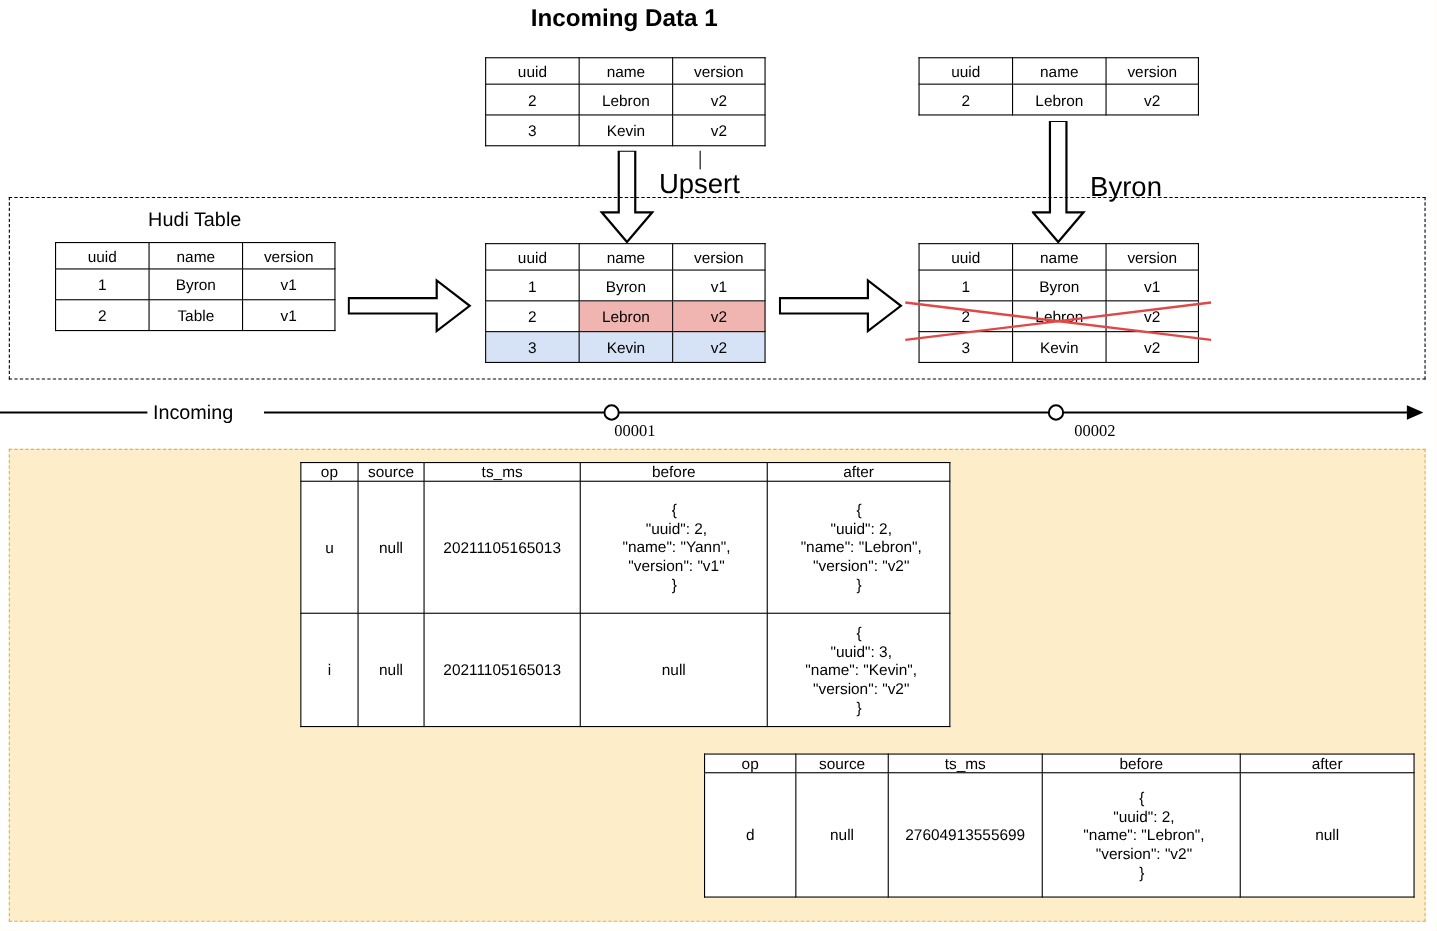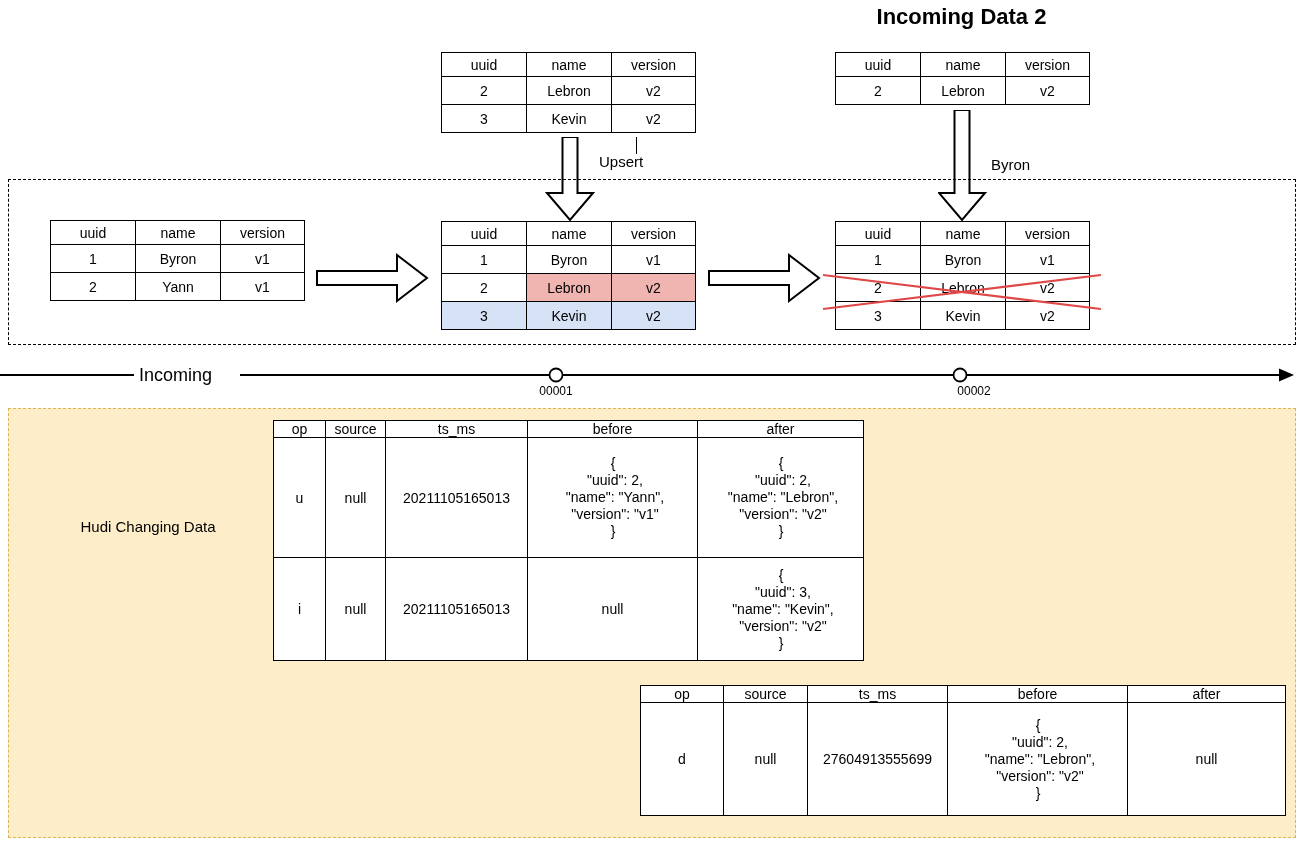--- a/index.html
+++ b/index.html
@@ -1,23 +1,23 @@
 <!DOCTYPE html>
 <html><head>
 <meta charset="utf-8">
 <style>
   * { margin:0; padding:0; box-sizing:border-box; }
   body { background:#fff; font-family:"Liberation Sans", sans-serif; color:#000; }
   #stage { position:relative; width:1306px; height:846px; background:#fff; overflow:hidden; }
 
   .abs { position:absolute; }
   .title { font-size:22px; font-weight:600; text-align:center; }
-  .lbl { font-size:15px; }
+  .lbl { font-size:25px; }
   .small-lbl { font-size:18px; }
-  .tick-lbl { font-size:12px; text-align:center; width:80px; }
+  .tick-lbl { font-size:15px; text-align:right; width:80px;font-family:Liberation Serif, serif; }
 
   table.dtbl { border-collapse:collapse; position:absolute; table-layout:fixed; background:#fff; }
   table.dtbl td {
     border:1.5px solid #000; text-align:center; vertical-align:middle;
     font-size:14px; overflow:hidden;
   }
   tr.r27 { height:24px; } tr.r28 { height:28px; }
 
   td.pink { background:#f0b5b1; border:2px solid #b85450; }
   td.blue { background:#d6e2f5; border:2px solid #6c8ebf; }
@@ -32,21 +32,21 @@
     font-size:13.5px; line-height:17px; padding:3px 4px 3px 5px;
   }
   .leader { width:0; border-left:1.3px solid #000; }
   svg { display:block; }
 </style>
 </head>
 <body>
 
 <div id="stage">
 
-  <div class="abs title" style="left:835px;top:4px;width:253px;">Incoming Data 2</div>
+  <div class="abs title" style="left:441px;top:4px;width:253px;">Incoming Data 1</div>
 
   <table class="dtbl" style="left:441px;top:52px;">
     <tbody>
         <tr class="r27">
       <td style="width:85px">uuid</td>
       <td style="width:85px">name</td>
       <td style="width:84px">version</td>
     </tr>
     <tr class="r28">
       <td>2</td>
@@ -81,36 +81,37 @@
   </svg>
   <div class="abs leader" style="left:636px;top:137px;height:17px;"></div>
   <div class="abs lbl" style="left:599px;top:153px;">Upsert</div>
 
   <svg class="abs" style="left:938px;top:110px;" width="50" height="112">
     <polygon points="16.5,0 16.5,83 1,83 24,110 47,83 31.5,83 31.5,0" fill="#fff" stroke="#000" stroke-width="2"></polygon>
   </svg>
   <div class="abs lbl" style="left:991px;top:156px;">Byron</div>
 
   <div class="abs dashed-box" style="left:8px;top:179px;width:1288px;height:166px;"></div>
+  <div class="abs small-lbl" style="left:50px;top:189px;width:254px;text-align:center;">Hudi Table</div>
 
   <table class="dtbl" style="left:50px;top:220px;">
     <tbody>
         <tr class="r27">
       <td style="width:85px">uuid</td>
       <td style="width:85px">name</td>
       <td style="width:84px">version</td>
     </tr>
     <tr class="r28">
       <td>1</td>
       <td>Byron</td>
       <td>v1</td>
     </tr>
     <tr class="r28">
       <td>2</td>
-      <td>Yann</td>
+      <td>Table</td>
       <td>v1</td>
     </tr>
   </tbody>
     </table>
 
   <svg class="abs" style="left:316px;top:251px;" width="113" height="54">
     <polygon points="1,20 81,20 81,4 111,27 81,50 81,34 1,34" fill="#fff" stroke="#000" stroke-width="2"></polygon>
   </svg>
 
   <table class="dtbl" style="left:441px;top:221px;">
@@ -177,21 +178,20 @@
     <line x1="240" y1="13" x2="1281" y2="13" stroke="#000" stroke-width="1.8"></line>
     <polygon points="1279,6.5 1294,13 1279,19.5" fill="#000"></polygon>
     <circle cx="556" cy="13" r="6.5" fill="#fff" stroke="#000" stroke-width="1.8"></circle>
     <circle cx="960" cy="13" r="6.5" fill="#fff" stroke="#000" stroke-width="1.8"></circle>
   </svg>
   <div class="abs small-lbl" style="left:139px;top:365px;">Incoming</div>
   <div class="abs tick-lbl" style="left:516px;top:384px;">00001</div>
   <div class="abs tick-lbl" style="left:934px;top:384px;">00002</div>
 
   <div class="abs yellow-box" style="left:8px;top:408px;width:1288px;height:430px;"></div>
-  <div class="abs lbl" style="left:28px;top:518px;width:240px;text-align:center;">Hudi Changing Data</div>
 
   <table class="dtbl cdc" style="left:273px;top:420px;">
     <tbody>
         <tr class="hdr">
       <td style="width:52px">op</td>
       <td style="width:60px">source</td>
       <td style="width:142px">ts_ms</td>
       <td style="width:170px">before</td>
       <td style="width:166px">after</td>
     </tr>

